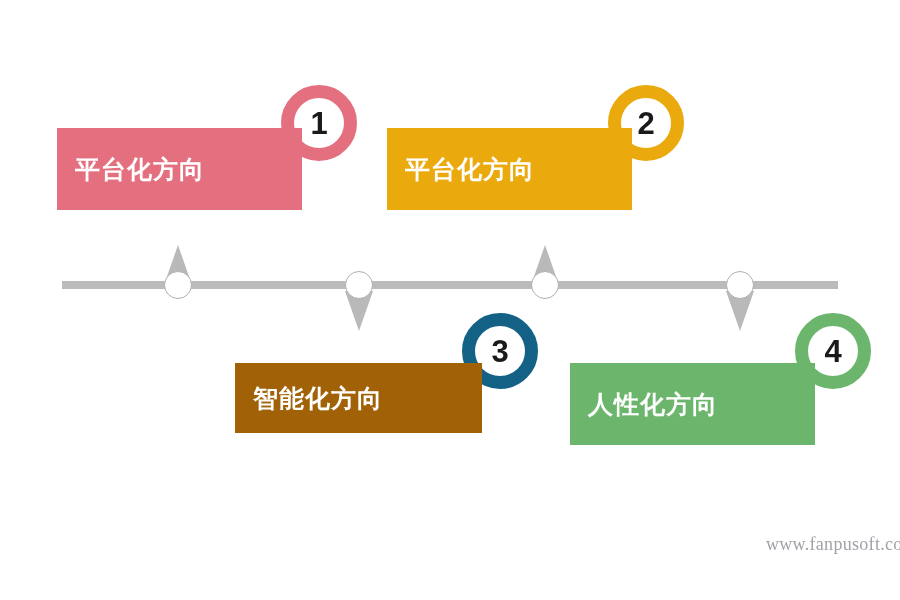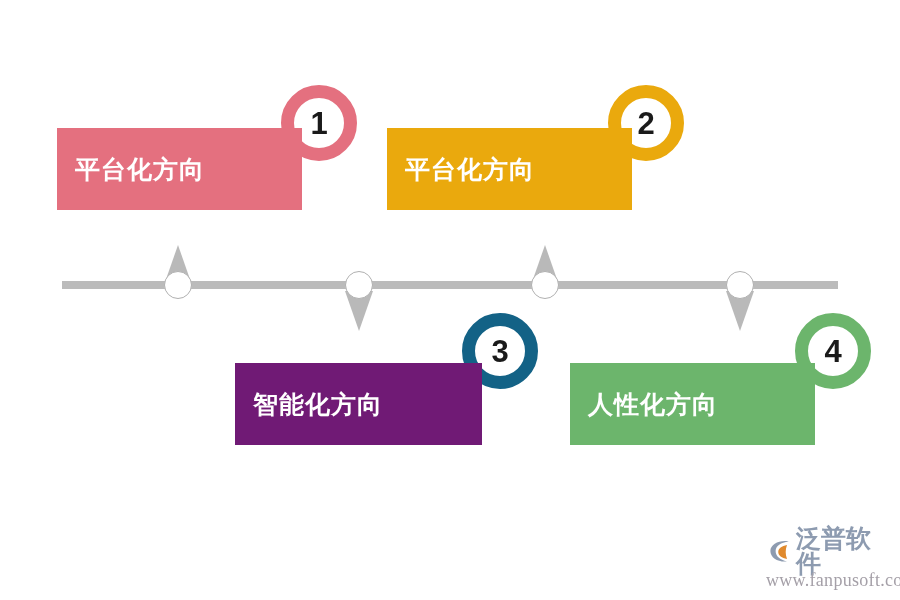--- a/index.html
+++ b/index.html
@@ -155,38 +155,31 @@
     </div>
     <div class="step-box" style="left:387px; top:128px; width:245px; height:82px; background:#eaa90d;">
       <span class="step-label">平台化方向</span>
     </div>
   </div>
 
   <div class="step">
     <div class="badge" style="left:462px; top:313px; width:76px; height:76px; border:13px solid #136286;">
       <span class="badge-num">3</span>
     </div>
-    <div class="step-box" style="left:235px; top:363px; width:247px; height:82px; background:#701a75;font-family:Liberation Mono, monospace;">
+    <div class="step-box" style="left:235px; top:363px; width:247px; height:70px; background:#a16207;font-family:Liberation Mono, monospace;">
       <span class="step-label">智能化方向</span>
     </div>
   </div>
 
   <div class="step">
     <div class="badge" style="left:795px; top:313px; width:76px; height:76px; border:13px solid #6cb56c;">
       <span class="badge-num">4</span>
     </div>
     <div class="step-box" style="left:570px; top:363px; width:245px; height:82px; background:#6cb56c;">
       <span class="step-label">人性化方向</span>
     </div>
   </div>
 
   <div class="logo">
-    <div class="logo-row">
-      <svg class="logo-mark" viewBox="0 0 32 32">
-        <path d="M26 5 C16 3 5 8 5 16 C5 24 14 29 24 28 C16 26 11 22 11 16 C11 10 17 6 26 5 Z" fill="#8d9bb0"></path>
-        <path d="M24 9 C18 10 14 13 14 17 C14 21 18 24 24 25 C22 20 22 14 24 9 Z" fill="#e08a2e"></path>
-      </svg>
-      <span class="logo-text">泛普软件</span>
-    </div>
     <div class="logo-url">www.fanpusoft.com</div>
   </div>
 
 </div>
 
 </body></html>

